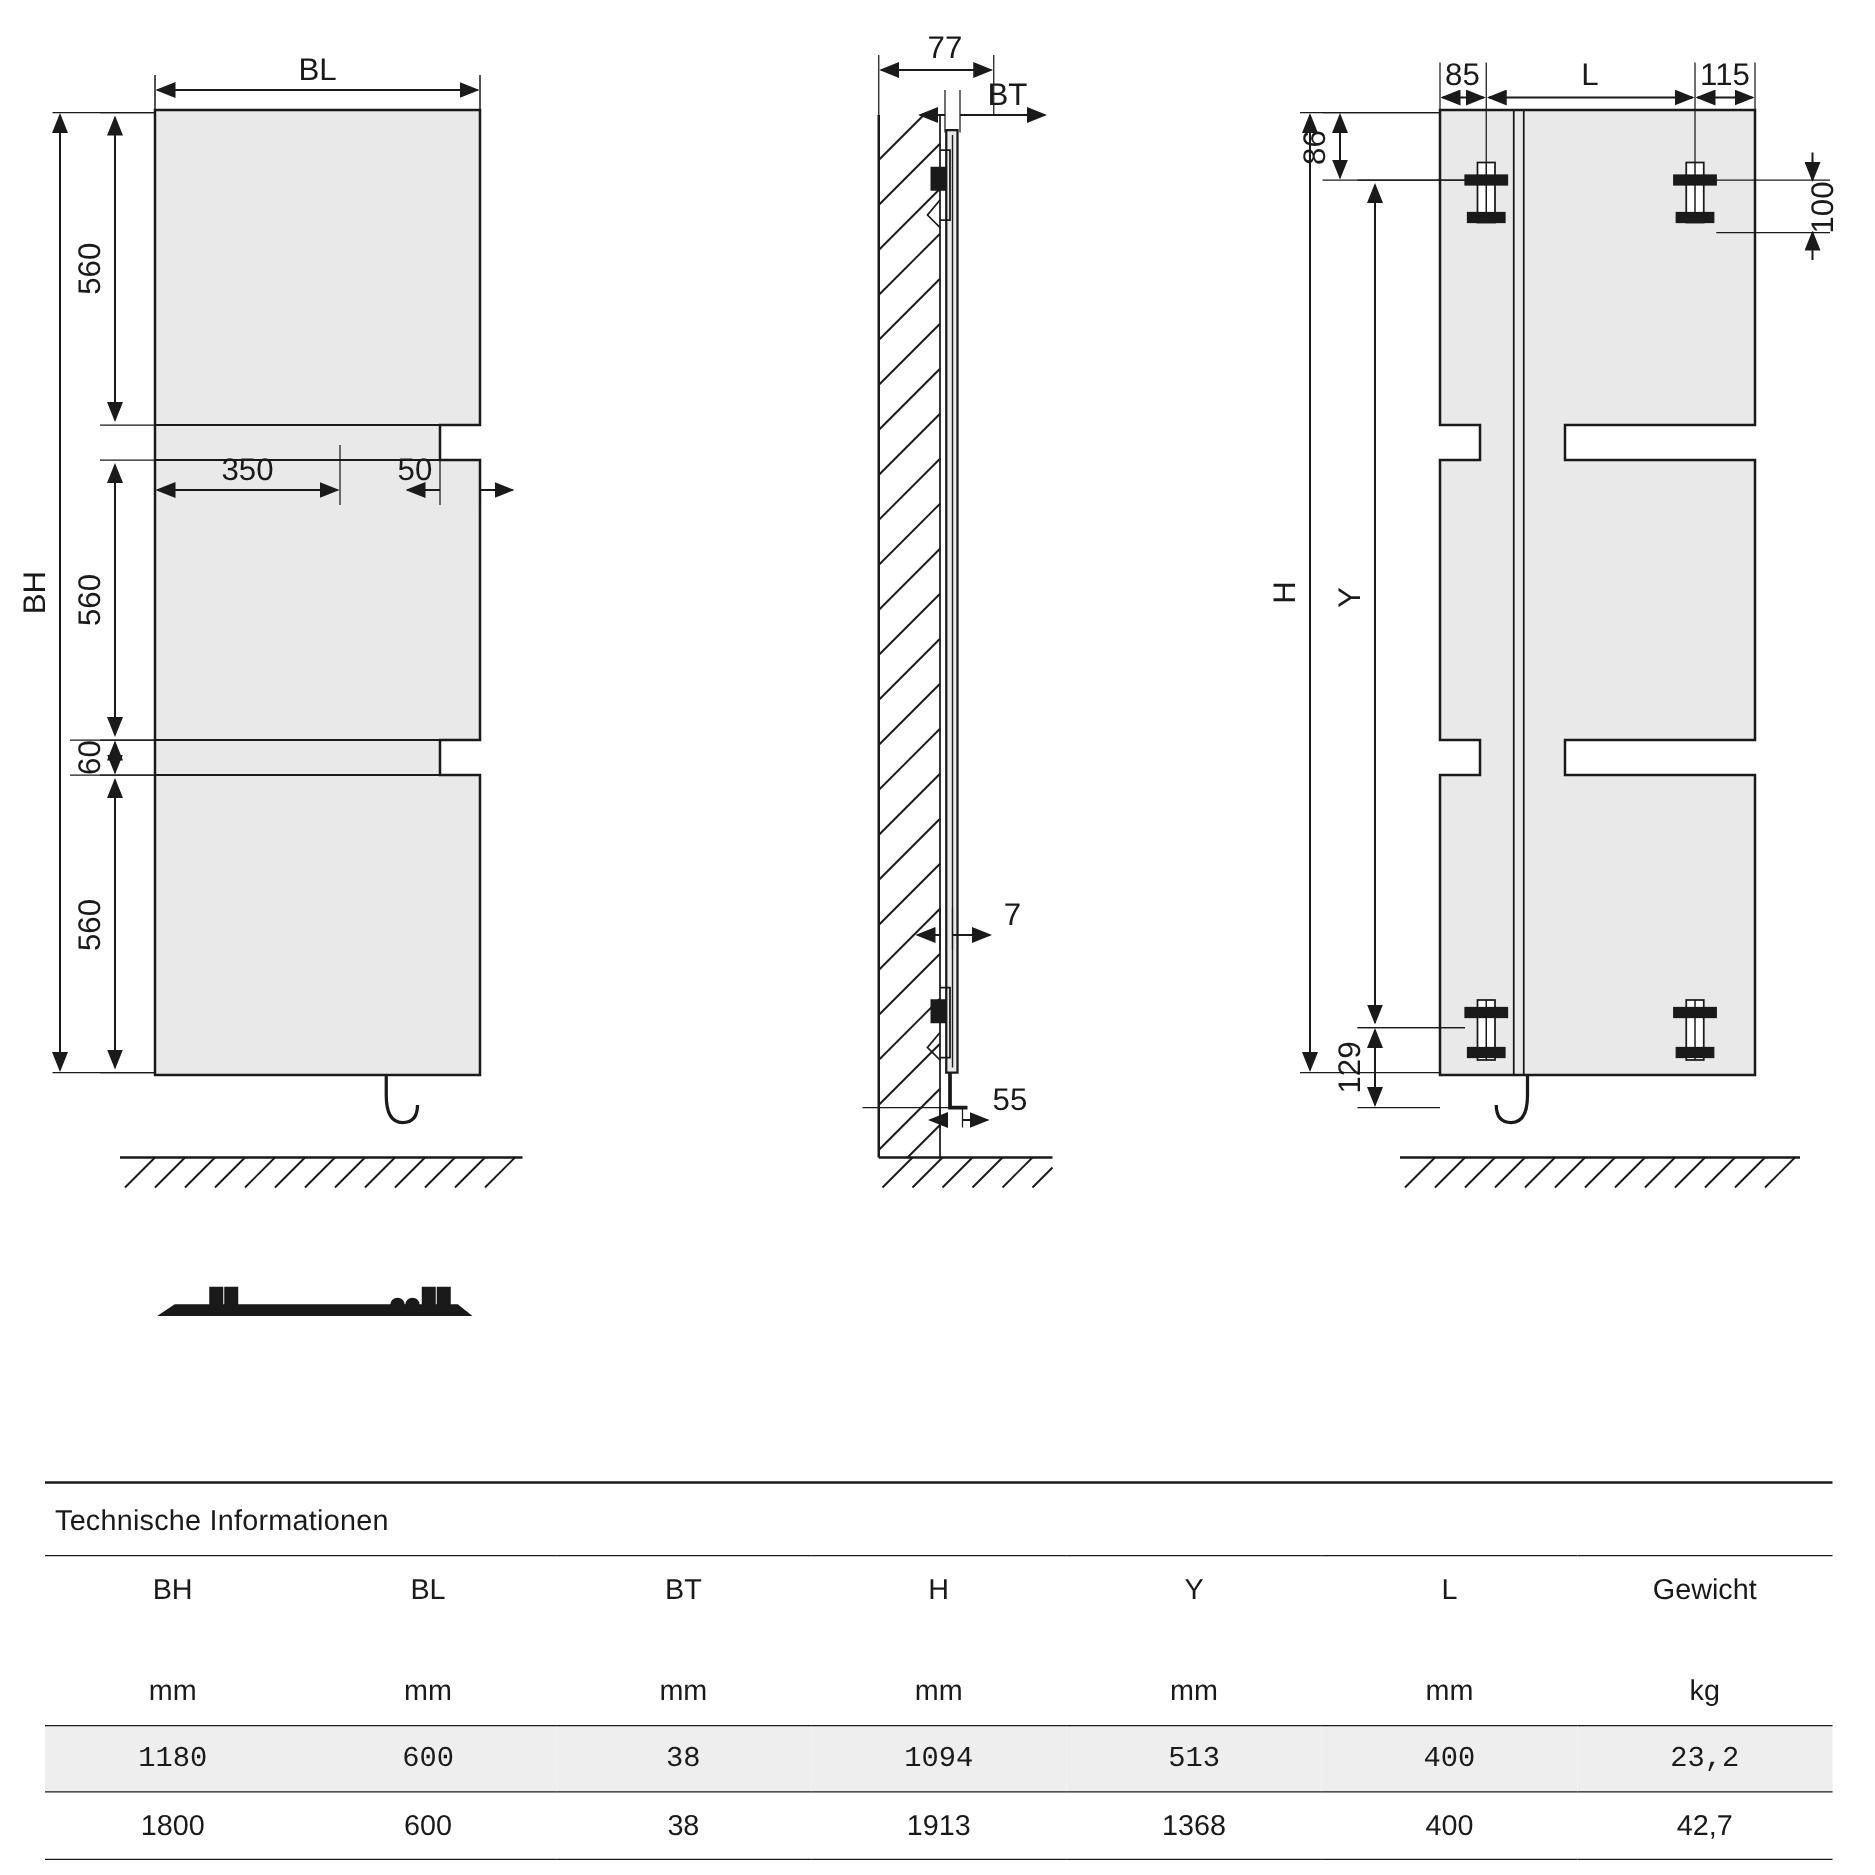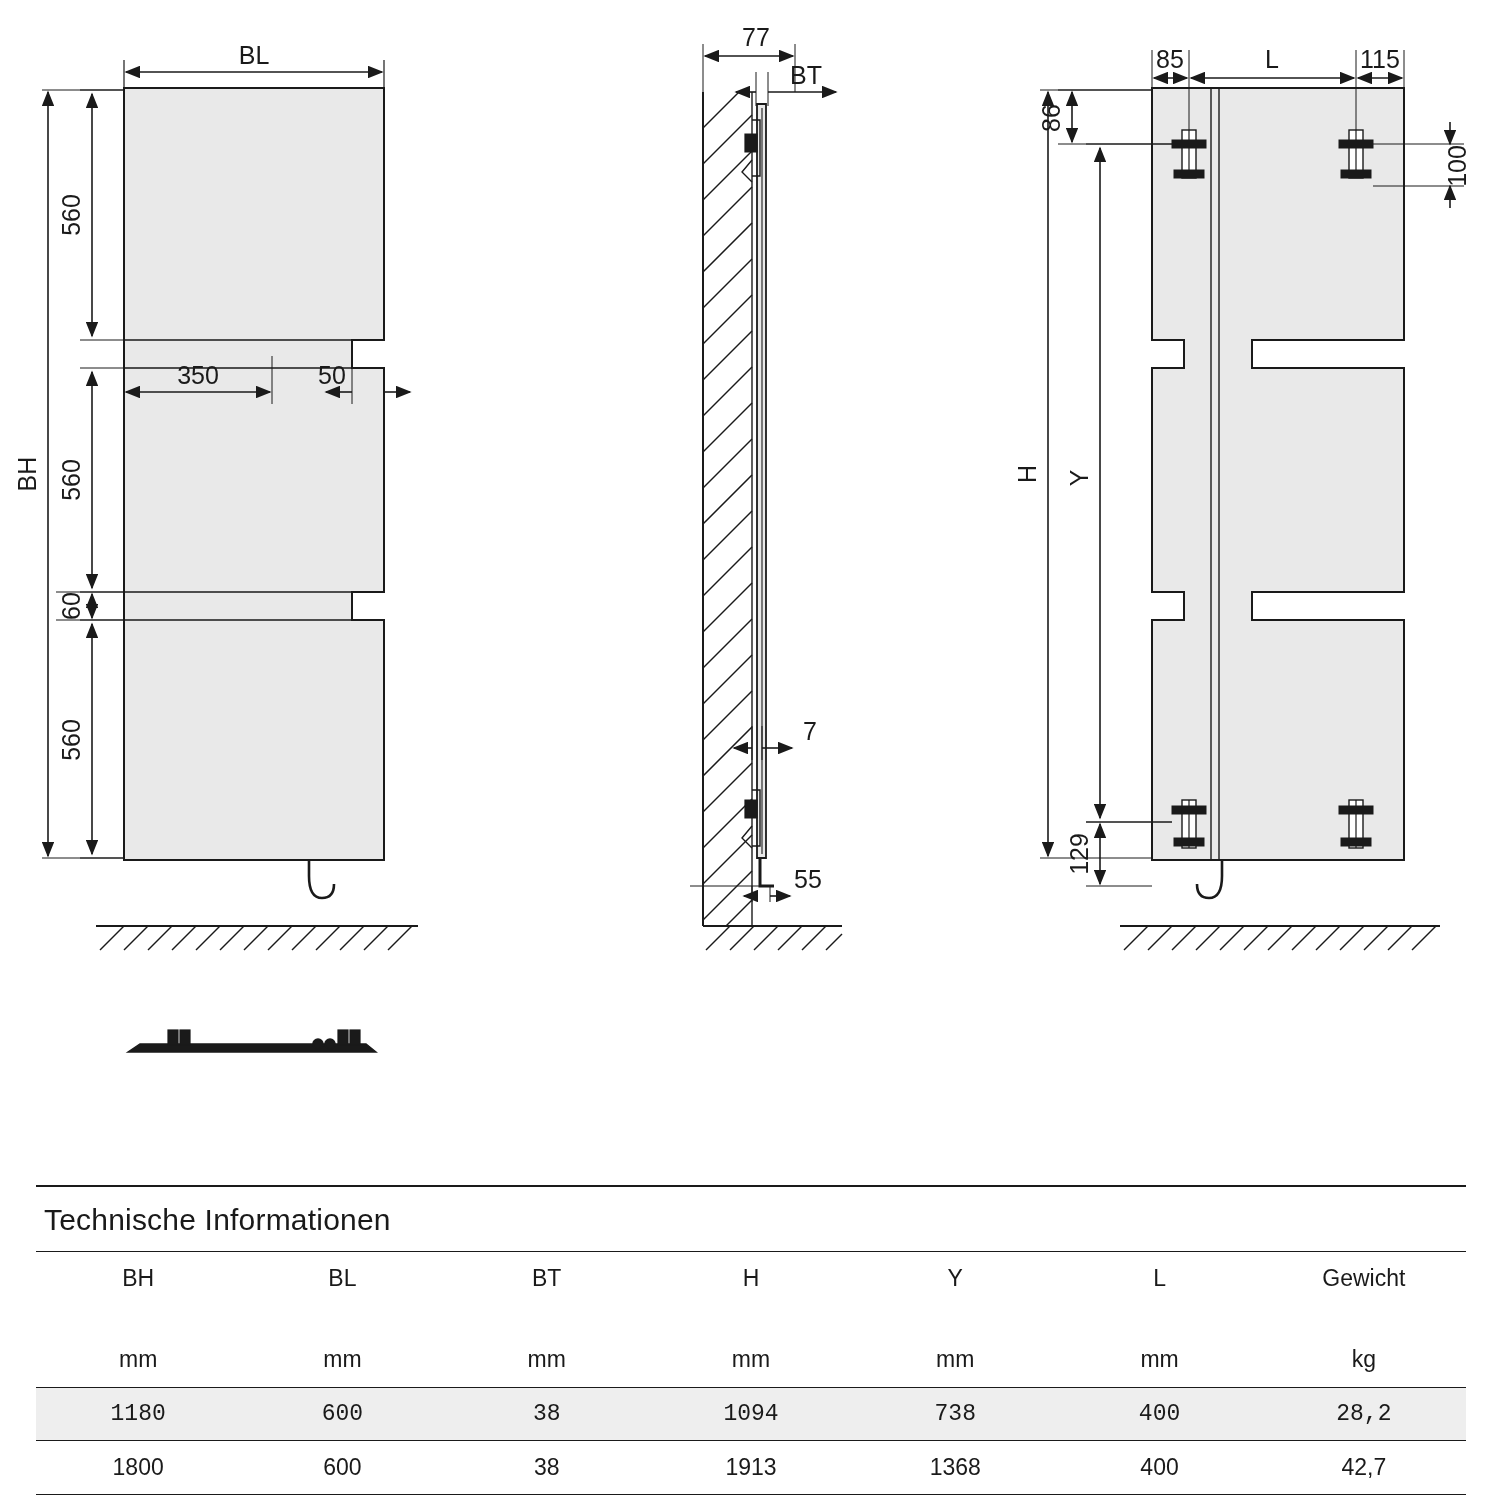--- a/index.html
+++ b/index.html
@@ -11,21 +11,21 @@
     position:relative;
     overflow:hidden;
   }
   .sheet{position:absolute;left:0;top:0;width:1500px;height:1500px;}
   svg{display:block;}
   .tech-block{
     position:absolute;
     left:36px; top:1185px; width:1430px;
   }
   .tech-title{
-    font-size:30px;
+    font-size:23px;
     letter-spacing:0.2px;
     padding:16px 4px 14px 8px;
     border-top:2px solid #1a1a1a;
     color:#1a1a1a;
   }
   table.tech{
     border-collapse:collapse;
     width:100%;
     table-layout:fixed;
   }
@@ -360,23 +360,23 @@
           <span class="u">kg</span>
         </th>
       </tr>
     </thead>
     <tbody>
       <tr class="alt">
         <td>1180</td>
         <td>600</td>
         <td>38</td>
         <td>1094</td>
-        <td>738</td>
+        <td>513</td>
         <td>400</td>
-        <td>28,2</td>
+        <td>23,2</td>
       </tr>
       <tr>
         <td>1800</td>
         <td>600</td>
         <td>38</td>
         <td>1913</td>
         <td>1368</td>
         <td>400</td>
         <td>42,7</td>
       </tr>

